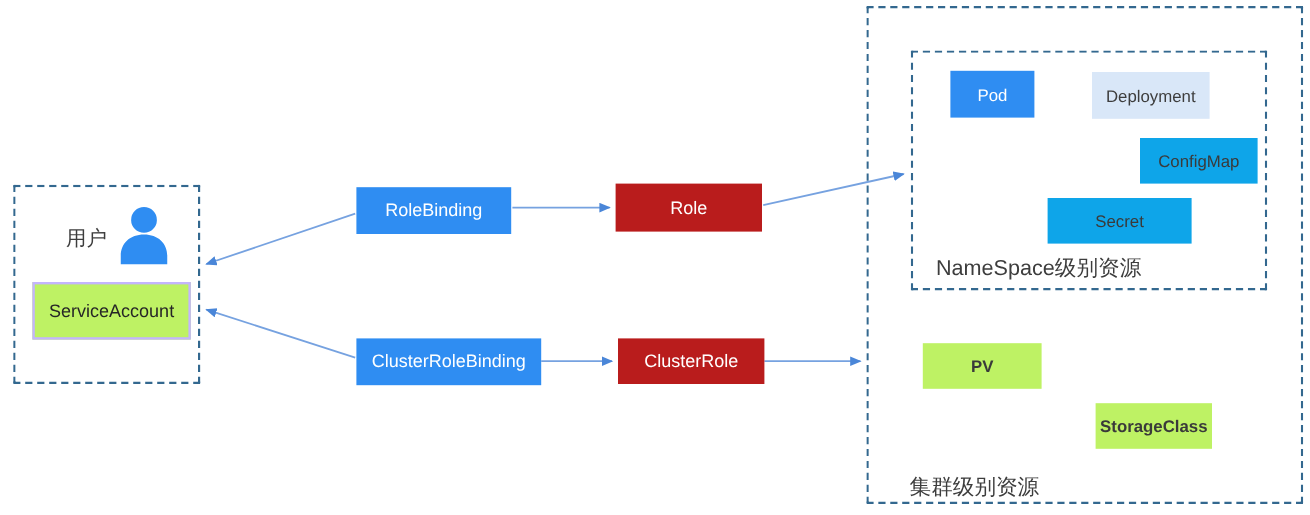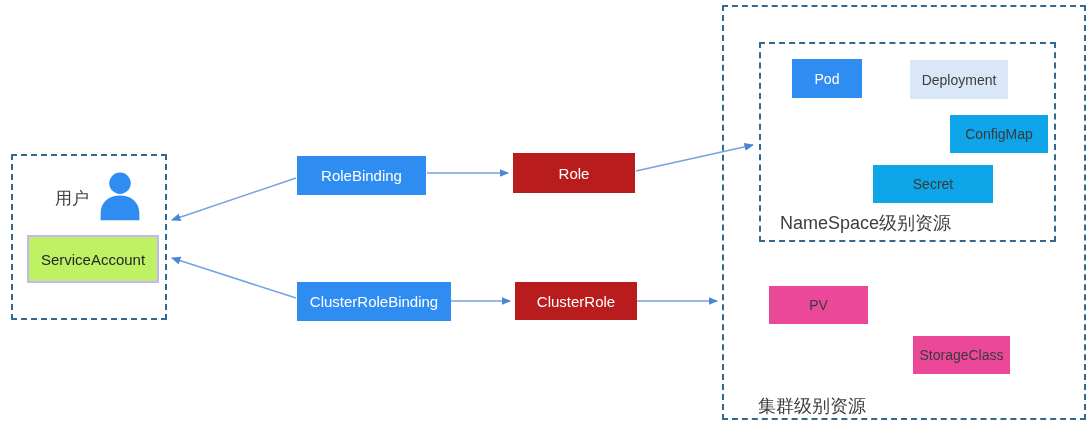--- a/index.html
+++ b/index.html
@@ -17,21 +17,21 @@
     background:transparent;
   }
   .node{
     display:flex;align-items:center;justify-content:center;
     font-size:15px;line-height:1;white-space:nowrap;
   }
   .blue{background:#2f8df2;color:#ffffff;}
   .green{background:#b91c1c;color:#ffffff;}
   .lightblue{background:#d9e7f8;color:#3d3d3d;font-size:14px;}
   .periwinkle{background:#0ea5e9;color:#3a3a3a;font-size:14px;}
-  .gray{background:#ec4899;color:#3a3a3a;font-size:14px;}
+  .gray{background:#bef264;color:#3a3a3a;font-size:14px;font-weight:bold;}
   .sa-box{
     border:2px solid #c4b5fd;background:#bef264;color:#262626;
     display:flex;align-items:center;justify-content:center;
     font-size:15px;
   }
   .group-label{
     color:#3d3d3d;font-size:18px;white-space:nowrap;
   }
   .user-label{
     color:#3d3d3d;font-size:17px;white-space:nowrap;

